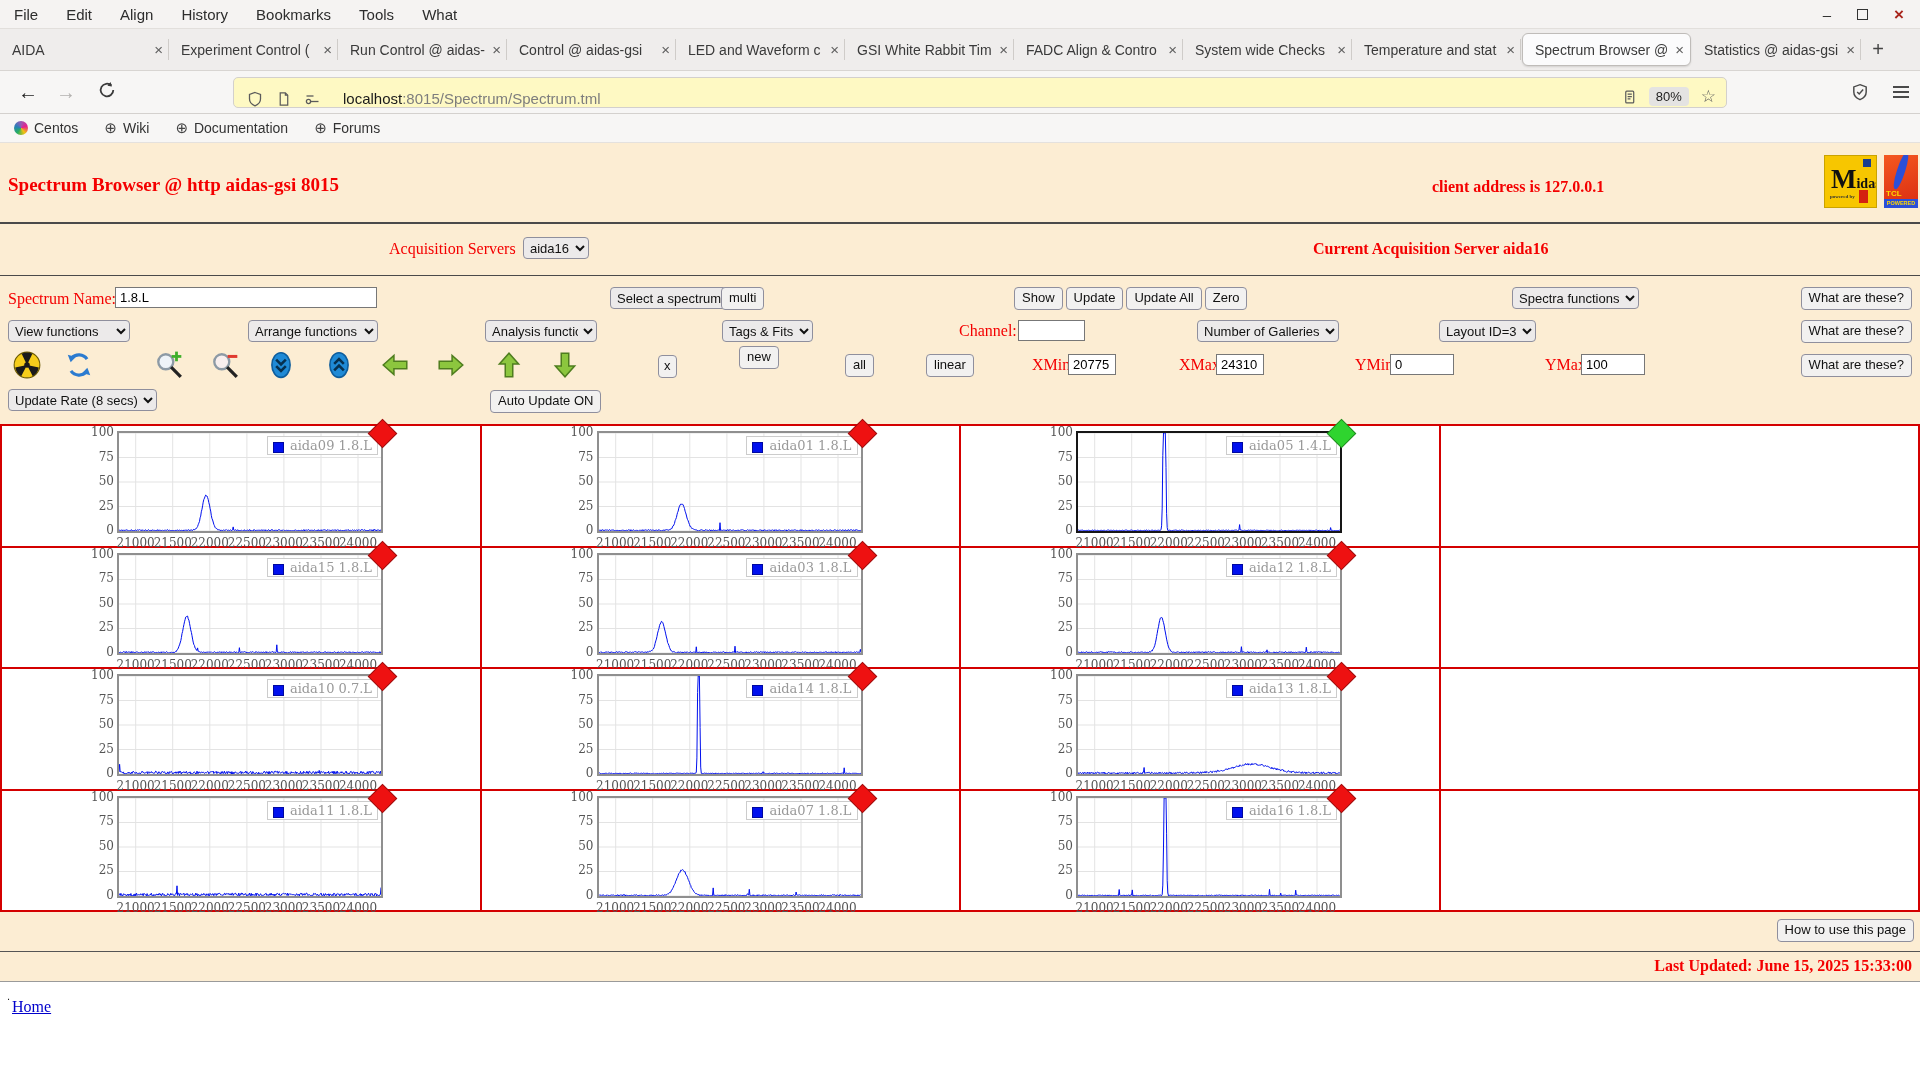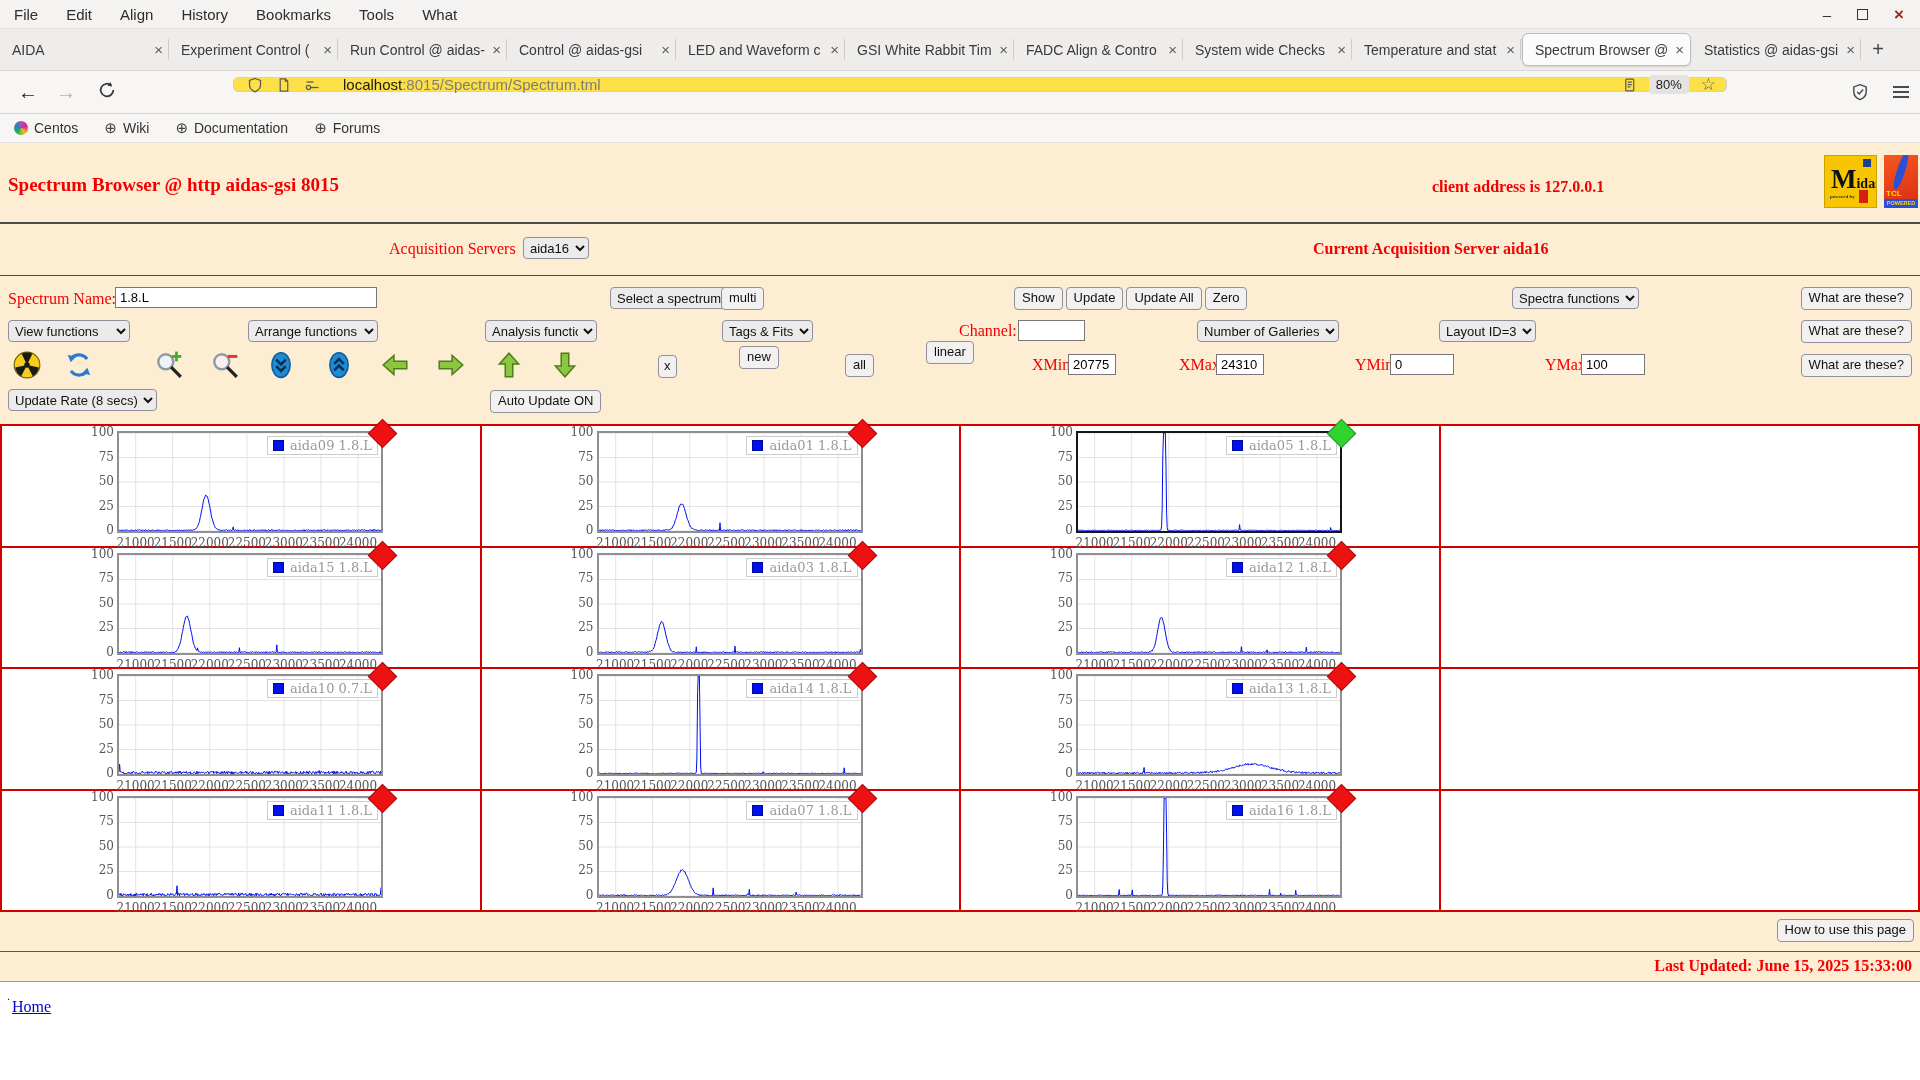--- a/index.html
+++ b/index.html
@@ -17,21 +17,21 @@
 .tabbar{position:absolute;top:29px;left:0;width:1920px;height:42px;background:#efedec;display:flex;align-items:stretch;border-bottom:1px solid #d8d5d2}
 .tab{width:169px;display:flex;align-items:center;padding:0 6px 0 12px;font-size:14px;color:#3a3a3a;position:relative}
 .tab:not(.active):before{content:"";position:absolute;right:0;top:10px;bottom:10px;width:1px;background:#cfccc9}
 .tab .tab-label{flex:1;white-space:nowrap;overflow:hidden}
 .tab .tab-close{color:#5f5f5f;font-size:15px;margin-left:4px}
 .tab.active{background:#fbfbfc;border:1px solid #bfbcb9;border-radius:6px;margin:4px 1px;padding-top:0;box-shadow:0 1px 2px rgba(0,0,0,.12)}
 .newtab{width:34px;display:flex;align-items:center;justify-content:center;font-size:20px;color:#444}
 .navbar{position:absolute;top:71px;left:0;width:1920px;height:43px;background:#f7f6f5;border-bottom:1px solid #d4d1ce;display:flex;align-items:center}
 .nav-ic{font-size:20px;margin-left:18px;color:#1a1a1a}
 .nav-ic.dis{color:#b3b1af}
-.urlbar{position:absolute;left:233px;top:6px;width:1494px;height:15px;background:#fde047;border:1px solid #d3d0cd;border-radius:5px;display:flex;align-items:center;font-size:15px}
+.urlbar{position:absolute;left:233px;top:6px;width:1494px;height:31px;background:#fef9c3;border:1px solid #d3d0cd;border-radius:5px;display:flex;align-items:flex-end;font-size:15px}
 .urlbar .ic{margin-left:13px;display:flex;align-items:center}
 .url-text{margin-left:22px;white-space:nowrap}
 .url-host{color:#1a1a1a}
 .url-path{color:#7d7d7d}
 .url-right{margin-left:auto;display:flex;align-items:center;gap:12px;padding-right:10px}
 .zoom-badge{background:#e4e3e2;border-radius:4px;padding:2px 7px;font-size:13px;color:#222}
 .star{font-size:17px;color:#5b5b5b}
 .burger{display:flex;flex-direction:column;gap:3px}
 .burger div{width:16px;height:2px;background:#4a4a4a}
 .bookmarksbar{position:absolute;top:114px;left:0;width:1920px;height:29px;background:#f7f6f5;border-bottom:1px solid #e4e1de;display:flex;align-items:center;gap:26px;padding-left:14px;font-size:14px;color:#333}
@@ -60,21 +60,21 @@
 .tcl-feather{position:absolute;left:13px;top:-3px;width:8px;height:38px;background:#2b4fd8;border-radius:45%;transform:rotate(18deg)}
 .tcl-t{position:absolute;left:2px;bottom:10px;color:#ffd800;font-size:8px;font-weight:bold}
 .tcl-bar{position:absolute;left:0;bottom:0;width:100%;height:9px;background:#2b4fd8;color:#ffd800;font-size:5.5px;font-weight:bold;text-align:center;line-height:9px}
 
 .grid{position:absolute;left:0;top:281px;width:1920px;height:488px;border:1px solid #d40000;display:grid;grid-template-columns:repeat(4,1fr);grid-template-rows:repeat(4,1fr)}
 .cell{position:relative;background:#fff;border:1px solid #d40000}
 .plot{position:absolute;left:115px;top:5px;width:266px;height:102px;border:2px solid #8f8f8f;background:#fff}
 .plot.sel{border-color:#161616}
 .ylab{position:absolute;left:82px;width:30px;text-align:right;font:12px "DejaVu Serif",serif;color:#555}
 .xlab{position:absolute;top:110px;transform:translateX(-50%);font:12px "DejaVu Serif",serif;color:#555;white-space:nowrap}
-.legend{position:absolute;top:3px;right:3px;background:rgba(255,255,255,.88);border:1px solid #ccc;font:13px "DejaVu Serif",serif;color:#999;padding:1px 5px;display:flex;align-items:center;gap:6px}
+.legend{position:absolute;top:3px;right:3px;background:rgba(255,255,255,.88);border:1px solid #ccc;font:13px "DejaVu Serif",serif;color:#999;padding:1px 5px;display:flex;align-items:flex-end;gap:6px}
 .legend .sw{width:11px;height:11px;background:#0010ee;border:1px solid #0008a0}
 .diamond{position:absolute;width:21px;height:21px;transform:rotate(45deg);top:-3px;left:370px;border:1px solid rgba(0,0,0,.35)}
 .footer-dot{position:absolute;left:7px;top:990px;font-size:11px;color:#222}
 .home{position:absolute;left:12px;top:998px;font-family:"Liberation Serif",serif;font-size:16px;color:#0000cc;text-decoration:underline}
 </style>
 </head>
 <body>
 
 <div class="titlebar">
   <div class="menubar">
@@ -312,21 +312,21 @@
       <div class="icon" style="left: 494px; top: 207px;"><svg viewBox="0 0 28 28">
           <polygon points="10.5,25 10.5,13 5,13 14,3 23,13 17.5,13 17.5,25" fill="#8cc63e" stroke="#4e7d1e" stroke-width="1.4"></polygon>
         </svg></div>
       <div class="icon" style="left: 550px; top: 207px;"><svg viewBox="0 0 28 28">
           <polygon points="10.5,3 10.5,15 5,15 14,25 23,15 17.5,15 17.5,3" fill="#8cc63e" stroke="#4e7d1e" stroke-width="1.4"></polygon>
         </svg></div>
     </div>
   <span class="abs btn" style="left:658px;top:212px;padding:2px 5px">x</span>
   <span class="abs btn" style="left:739px;top:203px">new</span>
   <span class="abs btn" style="left:845px;top:211px">all</span>
-  <span class="abs btn" style="left:926px;top:198px">linear</span>
+  <span class="abs btn" style="left:926px;top:211px">linear</span>
   <span class="abs redlbl" style="left:1032px;top:213px">XMin</span>
   <input class="abs txt" style="left: 1068px; top: 211px; width: 48px;" value="20775">
   <span class="abs redlbl" style="left:1179px;top:213px">XMax</span>
   <input class="abs txt" style="left: 1216px; top: 211px; width: 48px;" value="24310">
   <span class="abs redlbl" style="left:1355px;top:213px">YMin</span>
   <input class="abs txt" style="left: 1390px; top: 211px; width: 64px;" value="0">
   <span class="abs redlbl" style="left:1545px;top:213px">YMax</span>
   <input class="abs txt" style="left: 1581px; top: 211px; width: 64px;" value="100">
   <span class="abs btn" style="right:8px;top:211px">What are these?</span>
 
@@ -415,21 +415,21 @@
             <line x1="202.0" y1="0" x2="202.0" y2="98" stroke="#e3e3e3" stroke-width="1"></line>
             <line x1="239.0" y1="0" x2="239.0" y2="98" stroke="#e3e3e3" stroke-width="1"></line>
             <line x1="0" y1="98.0" x2="262" y2="98.0" stroke="#e3e3e3" stroke-width="1"></line>
             <line x1="0" y1="73.5" x2="262" y2="73.5" stroke="#e3e3e3" stroke-width="1"></line>
             <line x1="0" y1="49.0" x2="262" y2="49.0" stroke="#e3e3e3" stroke-width="1"></line>
             <line x1="0" y1="24.5" x2="262" y2="24.5" stroke="#e3e3e3" stroke-width="1"></line>
             <line x1="0" y1="0.0" x2="262" y2="0.0" stroke="#e3e3e3" stroke-width="1"></line>
             <polyline points="0.0,97.5 0.6,97.0 1.2,97.0 1.9,97.8 2.5,97.3 3.1,97.0 3.7,97.3 4.4,97.1 5.0,97.1 5.6,97.9 6.2,97.7 6.9,97.5 7.5,97.7 8.1,97.2 8.7,98.0 9.4,97.5 10.0,97.6 10.6,97.2 11.2,97.3 11.9,97.7 12.5,97.7 13.1,97.1 13.7,97.6 14.3,97.2 15.0,96.9 15.6,97.8 16.2,97.2 16.8,97.0 17.5,97.3 18.1,97.6 18.7,97.9 19.3,97.2 20.0,97.3 20.6,97.6 21.2,97.8 21.8,97.6 22.5,97.4 23.1,97.8 23.7,97.1 24.3,97.5 25.0,97.8 25.6,97.3 26.2,97.1 26.8,97.6 27.4,97.9 28.1,97.9 28.7,97.5 29.3,97.0 29.9,97.5 30.6,97.0 31.2,97.3 31.8,97.5 32.4,97.3 33.1,97.4 33.7,97.3 34.3,97.5 34.9,97.4 35.6,97.2 36.2,97.3 36.8,97.8 37.4,97.8 38.1,97.9 38.7,97.1 39.3,97.7 39.9,97.5 40.5,97.7 41.2,97.6 41.8,97.3 42.4,97.6 43.0,97.9 43.7,97.8 44.3,97.0 44.9,97.3 45.5,97.5 46.2,97.4 46.8,97.4 47.4,97.1 48.0,97.1 48.7,97.1 49.3,97.5 49.9,97.4 50.5,97.7 51.2,97.5 51.8,97.8 52.4,97.3 53.0,97.0 53.6,97.0 54.3,97.1 54.9,97.8 55.5,97.9 56.1,97.3 56.8,97.8 57.4,97.0 58.0,97.9 58.6,97.7 59.3,97.2 59.9,97.2 60.5,97.3 61.1,97.5 61.8,97.7 62.4,97.2 63.0,98.0 63.6,97.7 64.3,97.6 64.9,97.9 65.5,97.6 66.1,97.5 66.7,97.3 67.4,97.9 68.0,96.9 68.6,97.1 69.2,97.6 69.9,97.5 70.5,97.0 71.1,97.6 71.7,97.5 72.4,97.9 73.0,97.6 73.6,97.2 74.2,97.1 74.9,97.2 75.5,97.9 76.1,97.9 76.7,97.2 77.4,97.1 78.0,97.8 78.6,97.7 79.2,97.2 79.8,97.7 80.5,97.2 81.1,97.2 81.7,97.5 82.3,97.3 83.0,96.8 83.6,92.8 84.2,75.1 84.8,22.5 85.5,0.0 86.1,0.0 86.7,0.0 87.3,0.0 88.0,34.4 88.6,80.3 89.2,94.5 89.8,97.4 90.5,97.5 91.1,97.3 91.7,97.0 92.3,97.8 92.9,97.3 93.6,97.9 94.2,97.3 94.8,97.8 95.4,97.2 96.1,97.6 96.7,97.1 97.3,97.0 97.9,97.2 98.6,97.0 99.2,97.9 99.8,97.7 100.4,97.7 101.1,97.2 101.7,97.1 102.3,97.8 102.9,97.2 103.6,96.9 104.2,97.4 104.8,96.9 105.4,97.3 106.0,97.2 106.7,97.8 107.3,98.0 107.9,97.7 108.5,97.3 109.2,97.5 109.8,98.0 110.4,97.5 111.0,97.8 111.7,97.8 112.3,97.9 112.9,97.3 113.5,97.8 114.2,97.0 114.8,97.9 115.4,97.7 116.0,97.8 116.7,97.1 117.3,97.2 117.9,97.7 118.5,97.7 119.1,97.3 119.8,97.9 120.4,97.0 121.0,97.6 121.6,97.8 122.3,97.0 122.9,97.5 123.5,97.9 124.1,97.7 124.8,97.9 125.4,97.2 126.0,97.5 126.6,97.7 127.3,97.6 127.9,97.5 128.5,97.1 129.1,97.2 129.8,97.5 130.4,97.1 131.0,97.3 131.6,97.8 132.2,97.5 132.9,97.3 133.5,97.5 134.1,97.6 134.7,97.0 135.4,97.8 136.0,97.3 136.6,97.8 137.2,97.2 137.9,97.3 138.5,97.9 139.1,98.0 139.7,97.5 140.4,97.0 141.0,97.3 141.6,97.3 142.2,97.5 142.9,97.8 143.5,97.2 144.1,97.1 144.7,97.4 145.3,97.1 146.0,97.6 146.6,97.6 147.2,97.1 147.8,97.7 148.5,97.1 149.1,97.3 149.7,97.6 150.3,97.0 151.0,97.5 151.6,97.8 152.2,97.8 152.8,97.8 153.5,97.4 154.1,97.1 154.7,97.5 155.3,97.6 156.0,97.0 156.6,97.2 157.2,97.0 157.8,97.1 158.4,97.0 159.1,97.4 159.7,97.8 160.3,97.5 160.9,97.2 161.6,91.6 162.2,97.0 162.8,96.9 163.4,96.9 164.1,97.8 164.7,97.7 165.3,97.6 165.9,97.8 166.6,97.2 167.2,97.7 167.8,97.3 168.4,97.6 169.1,97.2 169.7,97.9 170.3,97.0 170.9,96.9 171.5,97.4 172.2,97.2 172.8,97.0 173.4,97.3 174.0,97.4 174.7,97.3 175.3,97.2 175.9,97.5 176.5,97.0 177.2,97.2 177.8,97.7 178.4,97.3 179.0,97.7 179.7,97.3 180.3,97.4 180.9,97.8 181.5,97.2 182.2,97.9 182.8,97.2 183.4,97.4 184.0,97.9 184.6,97.0 185.3,97.8 185.9,97.4 186.5,97.6 187.1,97.8 187.8,97.6 188.4,97.2 189.0,97.2 189.6,97.2 190.3,97.0 190.9,97.7 191.5,97.6 192.1,96.9 192.8,97.8 193.4,97.4 194.0,97.5 194.6,98.0 195.3,97.2 195.9,97.2 196.5,97.6 197.1,97.9 197.7,97.5 198.4,97.9 199.0,97.7 199.6,97.9 200.2,97.9 200.9,97.8 201.5,97.5 202.1,97.8 202.7,97.3 203.4,97.0 204.0,97.3 204.6,97.6 205.2,97.8 205.9,97.9 206.5,97.2 207.1,98.0 207.7,97.1 208.4,97.8 209.0,97.6 209.6,97.8 210.2,97.2 210.8,97.4 211.5,97.6 212.1,97.6 212.7,97.0 213.3,98.0 214.0,97.8 214.6,97.1 215.2,97.2 215.8,97.6 216.5,97.7 217.1,97.4 217.7,98.0 218.3,97.2 219.0,97.1 219.6,97.1 220.2,97.7 220.8,97.2 221.5,97.2 222.1,97.5 222.7,97.3 223.3,97.7 223.9,97.2 224.6,97.4 225.2,97.7 225.8,97.0 226.4,97.3 227.1,97.8 227.7,97.5 228.3,97.4 228.9,97.2 229.6,97.7 230.2,97.4 230.8,97.3 231.4,97.1 232.1,98.0 232.7,97.2 233.3,97.3 233.9,97.7 234.6,97.5 235.2,97.8 235.8,97.0 236.4,97.8 237.0,97.7 237.7,97.1 238.3,97.0 238.9,97.3 239.5,97.7 240.2,97.0 240.8,98.0 241.4,97.3 242.0,97.2 242.7,97.8 243.3,97.0 243.9,97.7 244.5,97.3 245.2,97.5 245.8,97.8 246.4,97.6 247.0,97.9 247.7,97.1 248.3,98.0 248.9,97.7 249.5,97.1 250.1,97.4 250.8,97.6 251.4,97.8 252.0,97.7 252.6,94.6 253.3,97.5 253.9,97.7 254.5,97.4 255.1,97.9 255.8,97.9 256.4,97.2 257.0,97.9 257.6,97.7 258.3,97.6 258.9,97.8 259.5,97.2 260.1,97.9 260.8,97.7 261.4,97.0 262.0,97.2" fill="none" stroke="#0010ee" stroke-width="1"></polyline>
           </svg><span class="legend">
             <span class="sw"></span>
-            <span>aida05 1.8.L</span>
+            <span>aida05 1.4.L</span>
           </span></div>
         <span class="xlab" style="left: 133.676px;">21000</span>
         <span class="xlab" style="left: 170.734px;">21500</span>
         <span class="xlab" style="left: 207.792px;">22000</span>
         <span class="xlab" style="left: 244.85px;">22500</span>
         <span class="xlab" style="left: 281.908px;">23000</span>
         <span class="xlab" style="left: 318.966px;">23500</span>
         <span class="xlab" style="left: 356.024px;">24000</span>
         <div class="diamond" style="background: rgb(47, 212, 47);"></div>
       </div>

